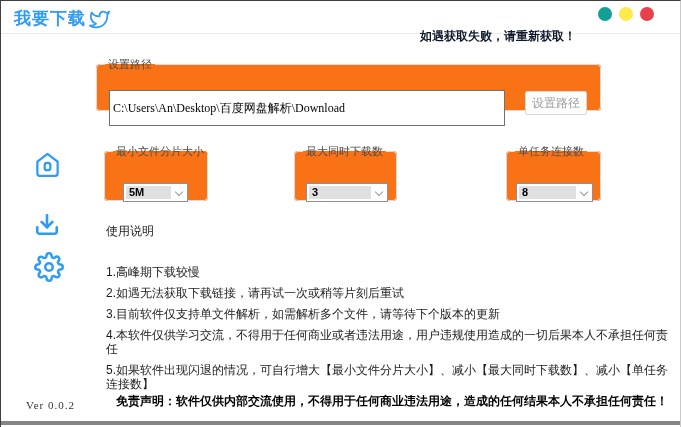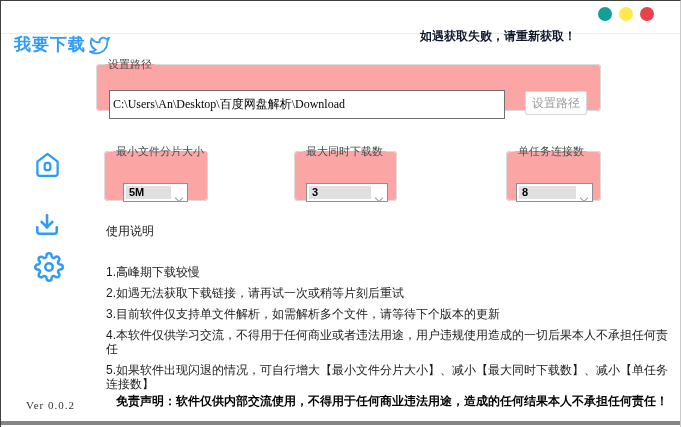--- a/index.html
+++ b/index.html
@@ -4,54 +4,54 @@
 <style>
   html,body{margin:0;padding:0;background:#f2f2f2;}
   *{box-sizing:border-box;}
   .window{
     position:relative;width:681px;height:427px;background:#ffffff;
     font-family:"Liberation Sans", sans-serif;color:#1a1a1a;
     border-left:1px solid #3f3f3f;border-top:1px solid #3f3f3f;border-right:1px solid #c9c9c9;
     overflow:hidden;
   }
   
-  .title-wrap{position:absolute;left:13px;top:6px;display:flex;align-items:center;gap:3px;margin-top:26px;}
+  .title-wrap{position:absolute;left:13px;top:6px;display:flex;align-items:center;gap:3px;}
   .app-title{font-size:17px;font-weight:bold;color:#2e9bf5;letter-spacing:1px;}
   .bird{width:21px;height:21px;margin-top:2px;}
   .header-divider{position:absolute;left:0;top:32px;width:100%;height:1px;background:#ebebeb;}
   .dots{position:absolute;left:597px;top:6px;display:flex;gap:7px;}
   .dot{width:14px;height:14px;border-radius:50%;background:#ccc;}
   .notice{position:absolute;top:27px;right:104px;font-size:12px;font-weight:bold;color:#0f172a;}
   
-  fieldset{border:1px solid #dcdcdc;border-radius:4px;margin:0;padding:0;background:#fca5a5;}
+  fieldset{border:1px solid #dcdcdc;border-radius:4px;margin:0;padding:0;background:#f97316;}
   legend{font-size:11px;color:#4a4a4a;padding:0 3px;margin-left:8px;white-space:nowrap;}
   .path-fieldset{position:absolute;left:95px;top:56px;width:505px;height:54px;}
   .path-input{
-    position:absolute;left:12px;top:18px;width:396px;height:29px;
+    position:absolute;left:12px;top:18px;width:396px;height:36px;
     border:1px solid #707070;font-family:"Liberation Serif", serif;
     font-size:12px;padding:4px 3px;color:#000;background:#fff;outline:none;
   }
   .choose-btn{
     position:absolute;left:428px;top:19px;width:62px;height:24px;
     border:1px solid #d8d8d8;border-radius:2px;background:#fdfdfd;
     font-size:12px;color:#9c9c9c;font-family:"Liberation Sans", sans-serif;
   }
   
   .sidebar-item{position:absolute;left:33px;cursor:pointer;}
   .si-home{top:150px;}
   .si-download{top:210px;}
   .si-gear{top:251px;}
   .sidebar-item svg{display:block;}
   
   .opt{position:absolute;height:57px;}
   .opt1{left:103px;top:143px;width:102px;}
   .opt2{left:293px;top:143px;width:103px;}
   .opt3{left:505px;top:143px;width:95px;}
   .select{
-    position:absolute;top:24px;height:19px;display:flex;align-items:flex-end;
+    position:absolute;top:24px;height:19px;display:flex;align-items:center;
     border:1px solid #8f8f8f;background:#fff;cursor:default;
   }
   .opt1 .select{left:18px;width:65px;}
   .opt2 .select{left:11px;width:82px;}
   .opt3 .select{left:9px;width:77px;}
   .sel-val{flex:1;margin:2px 0 2px 2px;background:#e0e0e0;font-size:11px;font-weight:bold;
     line-height:13px;padding:0 3px;color:#000;overflow:hidden;}
   .chev{width:16px;display:flex;align-items:center;justify-content:center;}
   .chev::after{content:"";width:5px;height:5px;border-right:1.4px solid #9a9a9a;border-bottom:1.4px solid #9a9a9a;transform:rotate(45deg);margin-top:-2px;}
   

